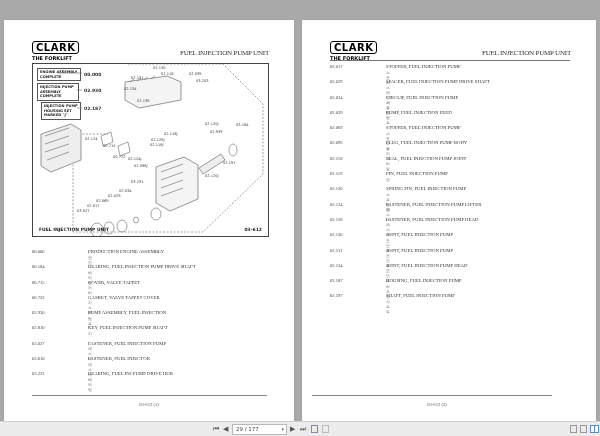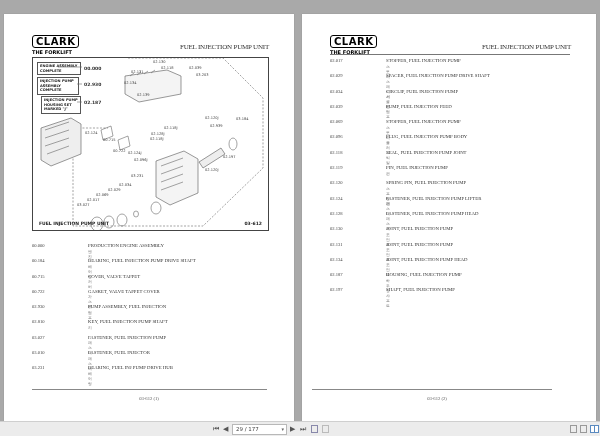--- a/index.html
+++ b/index.html
@@ -1,17 +1,17 @@
 <!DOCTYPE html>
 <html><head>
 <meta charset="utf-8">
 <style>
   html, body { margin:0; padding:0; }
   body { width:600px; height:436px; background:#a9a9a9; position:relative; overflow:hidden; font-family:"Liberation Serif", serif; }
-  .page { position:absolute; top:14px; background:#fff; height:416px; box-shadow:0 0 1px #888;text-decoration:underline; }
+  .page { position:absolute; top:20px; background:#fff; height:416px; box-shadow:0 0 1px #888;text-decoration:underline; }
   #page-left { left:4px; width:290px; }
   #page-right { left:302px; width:294px; }
   .logo { position:absolute; top:21px; left:28px; }
   .logo-box { border:1.5px solid #000; border-radius:3px; padding:0 3px; font-family:"DejaVu Sans", sans-serif; font-weight:bold; font-size:10px; letter-spacing:0.5px; line-height:11px; color:#000; }
   .logo-sub { font-family:"DejaVu Sans", sans-serif; font-weight:bold; font-size:5px; margin-top:1px; color:#000; }
   .page-header-title { position:absolute; top:29px; right:25px; font-size:7px; color:#333; letter-spacing:-0.2px; }
   .rule { position:absolute; height:1px; background:#666; }
   .diagram { position:absolute; left:28px; top:43px; width:235px; height:172px; border:1px solid #444; background:#fff; }
   .diagram-caption { position:absolute; left:6px; bottom:4px; font-family:"DejaVu Sans", sans-serif; font-size:4.5px; font-weight:bold; color:#222; }
   .diagram-code { position:absolute; right:6px; bottom:4px; font-family:"DejaVu Sans", sans-serif; font-size:4.5px; font-weight:bold; color:#222; }

